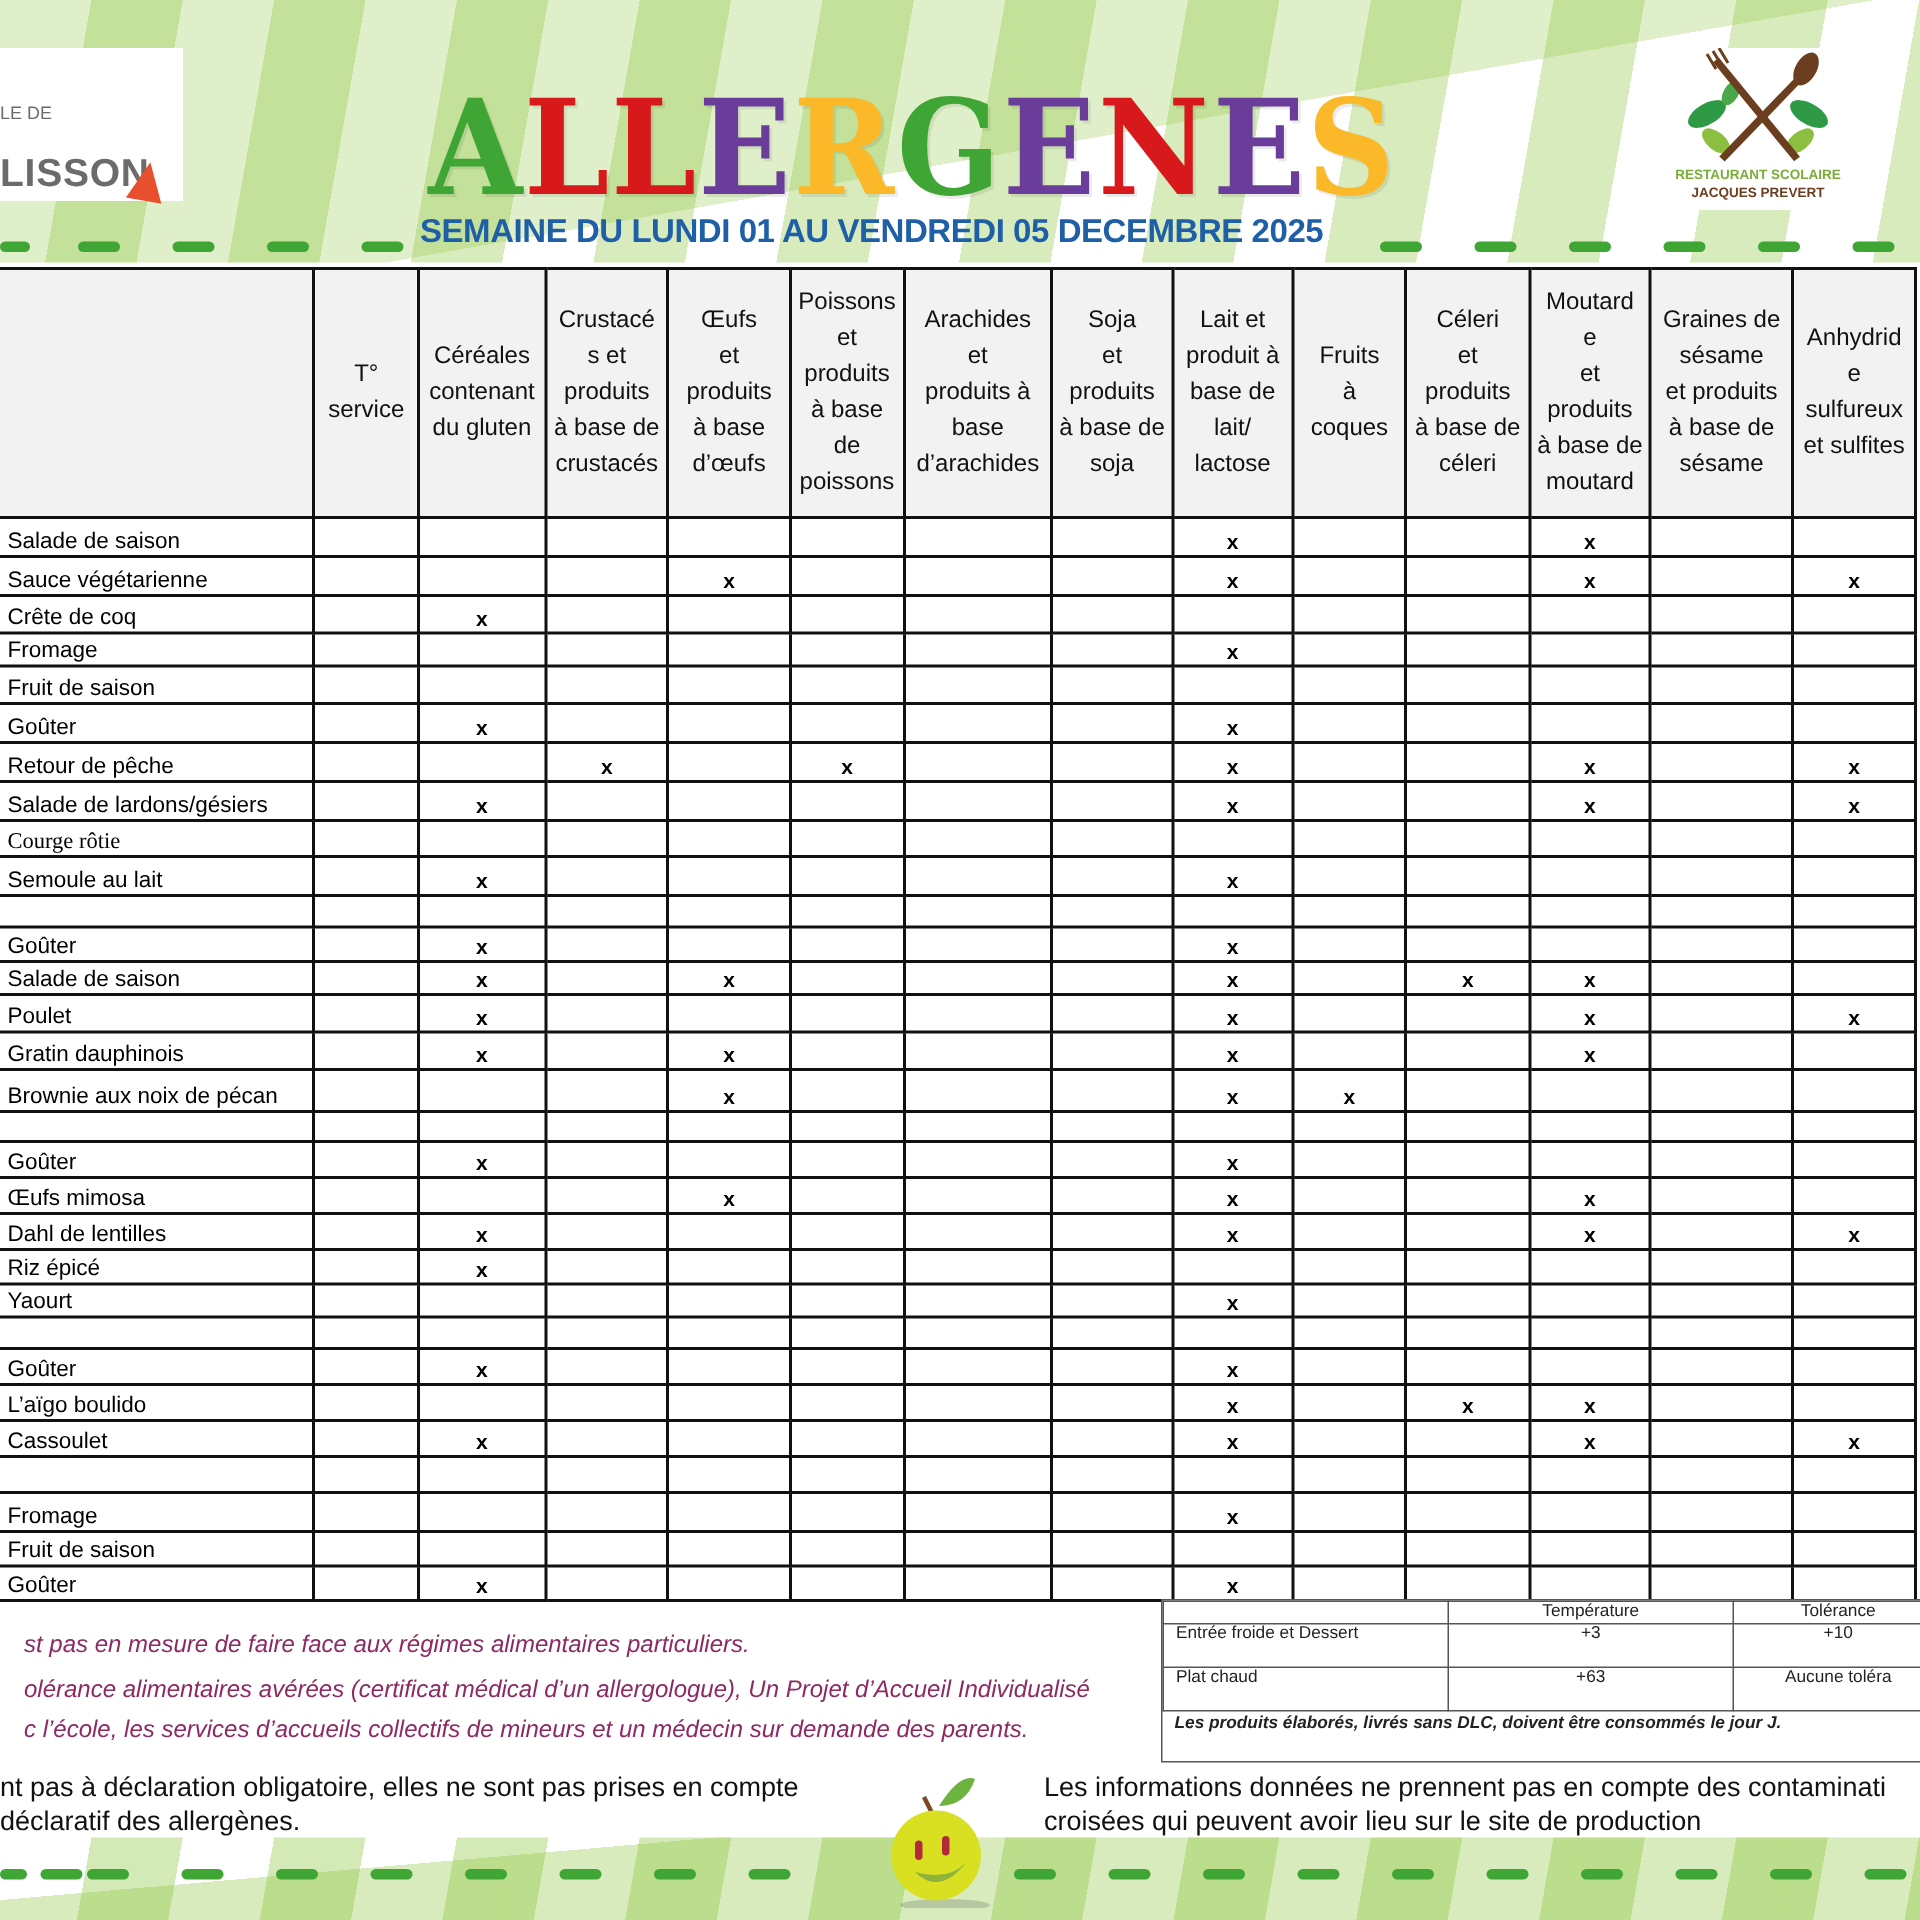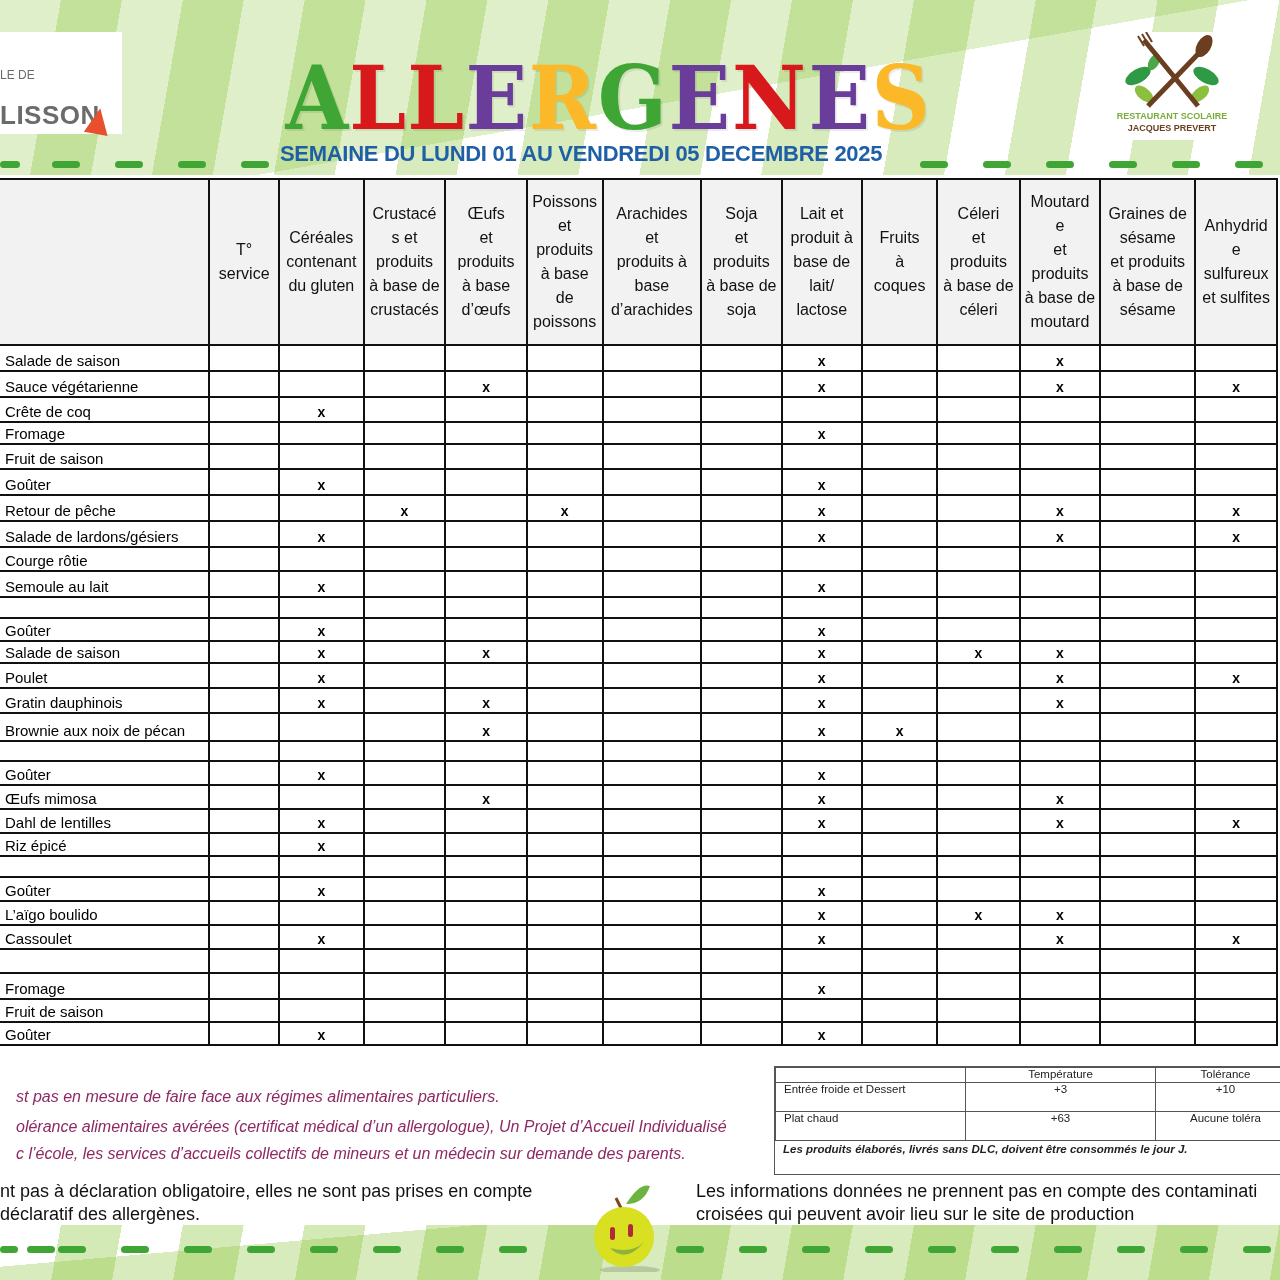--- a/index.html
+++ b/index.html
@@ -281,21 +281,21 @@
         <td></td>
         <td></td>
         <td></td>
         <td><span class="mark">x</span></td>
         <td></td>
         <td></td>
         <td><span class="mark">x</span></td>
         <td></td>
         <td><span class="mark">x</span></td>
       </tr>
-      <tr style="height: 24px;">
+      <tr style="height: 24px; font-family: Liberation Serif, serif;">
         <td class="dish">Courge rôtie</td>
         <td></td>
         <td></td>
         <td></td>
         <td></td>
         <td></td>
         <td></td>
         <td></td>
         <td></td>
         <td></td>
@@ -483,20 +483,36 @@
       <tr style="height: 23px;">
         <td class="dish">Riz épicé</td>
         <td></td>
         <td><span class="mark">x</span></td>
         <td></td>
         <td></td>
         <td></td>
         <td></td>
         <td></td>
         <td></td>
+        <td></td>
+        <td></td>
+        <td></td>
+        <td></td>
+        <td></td>
+      </tr>
+      <tr style="height: 22px;">
+        <td class="dish">Yaourt</td>
+        <td></td>
+        <td></td>
+        <td></td>
+        <td></td>
+        <td></td>
+        <td></td>
+        <td></td>
+        <td><span class="mark">x</span></td>
         <td></td>
         <td></td>
         <td></td>
         <td></td>
         <td></td>
       </tr>
       <tr style="height: 21px;">
         <td class="dish"></td>
         <td></td>
         <td></td>

